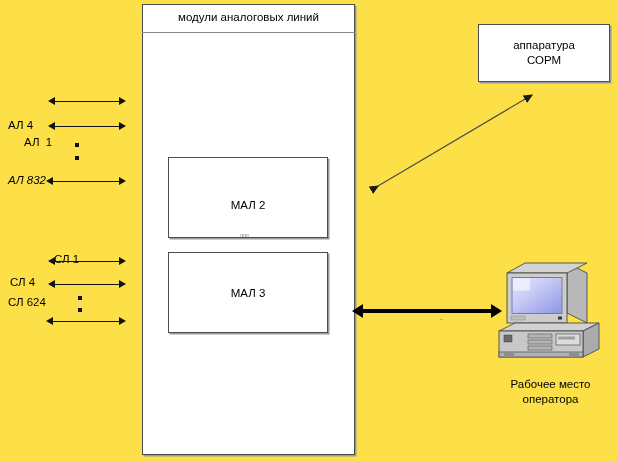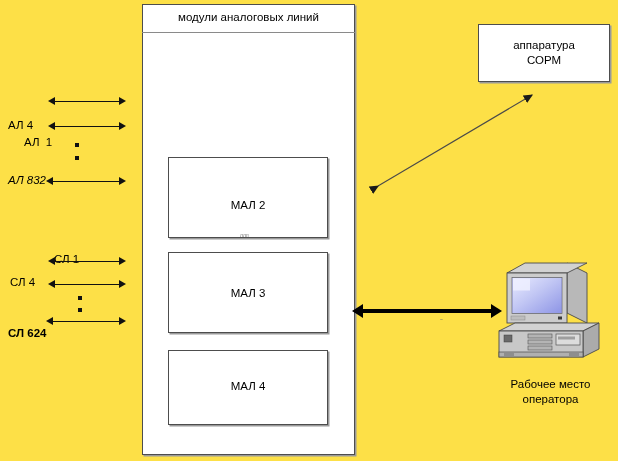--- a/index.html
+++ b/index.html
@@ -183,23 +183,20 @@
   <div class="box" id="rack"></div>
   <div id="rack-header-rule"></div>
   <div id="rack-title">модули аналоговых линий</div>
 
   <div class="box mal" id="mal2">
     <div class="box-label">МАЛ 2</div>
   </div>
   <div class="box mal" id="mal3">
     <div class="box-label">МАЛ 3</div>
   </div>
-  <div class="box mal" id="mal4">
-    <div class="box-label">МАЛ 4</div>
-  </div>
 
   <div class="stray" style="left:240px; top:232px;">ллл</div>
   <div class="stray" style="left:440px; top:316px;">~</div>
 
   <div class="box" id="sorm">
     <div class="box-label">аппаратура
 СОРМ</div>
   </div>
 
   <div class="line-label" style="left:24px; top:94px;margin-top:42px;">АЛ  1</div>
@@ -236,21 +233,21 @@
   <div class="line-label" style="left:10px; top:276px;">СЛ 4</div>
   <div class="lnarrow" style="left:48px; top:280px; width:78px;">
     <span class="head-l"></span>
     <span class="shaft"></span>
     <span class="head-r"></span>
   </div>
 
   <div class="dot" style="left:78px; top:296px;"></div>
   <div class="dot" style="left:78px; top:308px;"></div>
 
-  <div class="line-label" style="left:8px; top:327px;font-weight:bold;">СЛ 624</div>
+  <div class="line-label" style="left:8px; top:296px;">СЛ 624</div>
   <div class="lnarrow" style="left:46px; top:317px; width:80px;">
     <span class="head-l"></span>
     <span class="shaft"></span>
     <span class="head-r"></span>
   </div>
 
   <svg id="diag-arrow" width="190" height="120" viewBox="0 0 190 120">
     <defs>
       <marker id="ahA" markerWidth="9" markerHeight="9" refX="7.5" refY="4.5" orient="auto">
         <path d="M0,0.6 L8.6,4.5 L0,8.4 z" fill="#1a1a1a"></path>

